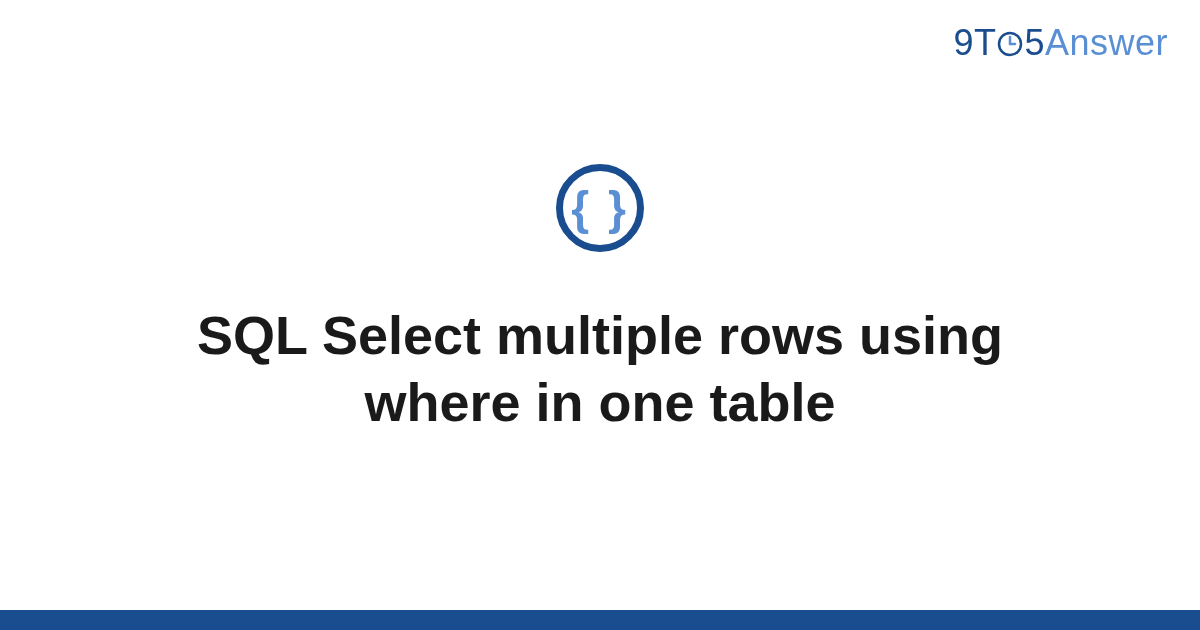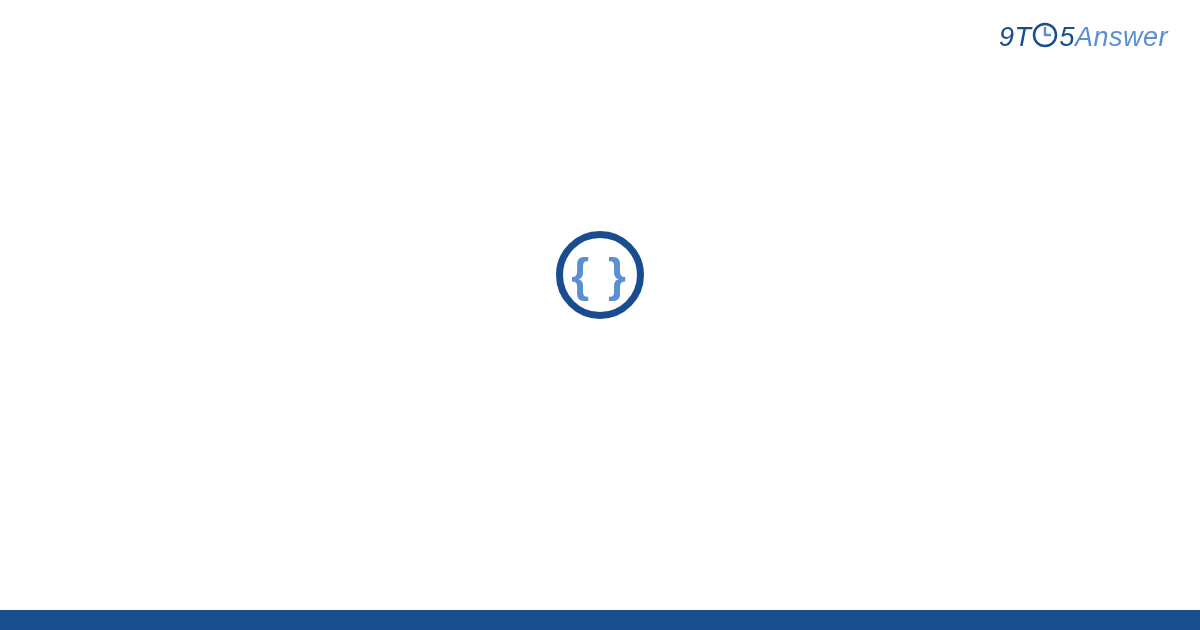--- a/index.html
+++ b/index.html
@@ -12,24 +12,23 @@
       height: 630px;
       background: #ffffff;
       font-family: -apple-system, BlinkMacSystemFont, "Segoe UI", Helvetica, Arial, sans-serif;
       position: relative;
       overflow: hidden;
     }
     .logo {
       position: absolute;
       top: 22px;
       right: 32px;
-      font-size: 27px;
+      font-size: 36px;
       font-weight: 400;
       letter-spacing: 0.5px;
-      font-style: italic;
     }
     .logo .nine-t {
       color: #1a4d8f;
       font-weight: 500;
     }
     .logo .clock {
       display: inline-block;
       vertical-align: middle;
       margin: 0 1px;
     }
@@ -97,15 +96,16 @@
         <circle cx="13" cy="13" r="11" fill="none" stroke="#1a4d8f" stroke-width="2.5"></circle>
         <line x1="13" y1="13" x2="13" y2="6" stroke="#5a8fd4" stroke-width="2.5" stroke-linecap="round"></line>
         <line x1="13" y1="13" x2="18" y2="13" stroke="#5a8fd4" stroke-width="2.5" stroke-linecap="round"></line>
       </svg></span><span class="five">5</span><span class="answer">Answer</span>
 </div>
 
 <div class="content">
   <div class="category-icon">
     <span class="braces">{ }</span>
   </div>
+  <h1 class="title">SQL Select multiple rows using where in one table</h1>
 </div>
 
 <div class="bottom-bar"></div>
 
 </body></html>

